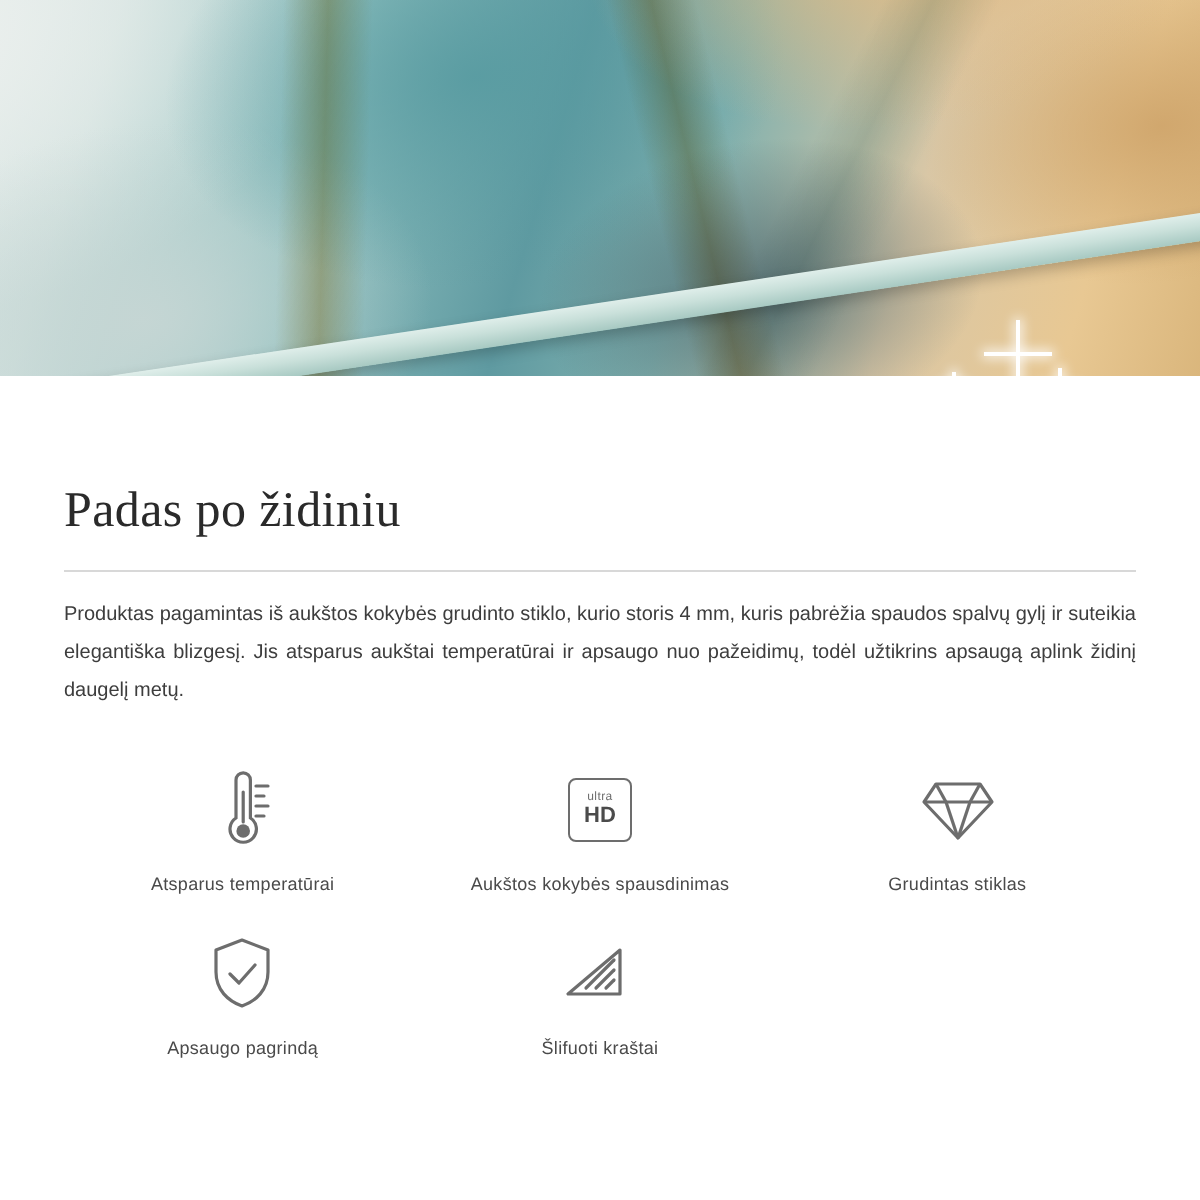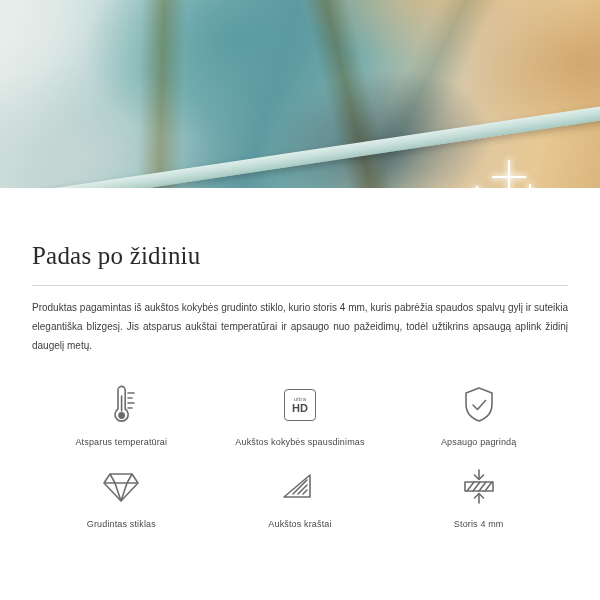--- a/index.html
+++ b/index.html
@@ -227,66 +227,50 @@
           <div class="ultrahd-box">
             <span class="ultrahd-top">ultra</span>
             <span class="ultrahd-bot">HD</span>
           </div>
         </div>
         <div class="feature-label">Aukštos kokybės spausdinimas</div>
       </div>
 
       <div class="feature">
         <div class="feature-icon">
-          <svg width="40" height="42" viewBox="0 0 40 42" fill="none" stroke="#6d6d6d" stroke-width="1.6" stroke-linecap="round" stroke-linejoin="round">
-            <path d="M20 4 L33 9 v11c0 9-6 14.5-13 17-7-2.5-13-8-13-17V9z"></path>
-            <polyline points="14,21 18.5,25.5 26.5,16.5"></polyline>
-          </svg>
-        </div>
-        <div class="feature-label">Apsaugo pagrindą</div>
-      </div>
-
-      <div class="feature">
-        <div class="feature-icon">
           <svg width="42" height="38" viewBox="0 0 42 38" fill="none" stroke="#6d6d6d" stroke-width="1.6" stroke-linejoin="round">
             <path d="M10 6 H32 L38 15 L21 33 L4 15 Z"></path>
             <line x1="4" y1="15" x2="38" y2="15"></line>
             <line x1="10" y1="6" x2="15" y2="15"></line>
             <line x1="32" y1="6" x2="27" y2="15"></line>
             <line x1="15" y1="15" x2="21" y2="33"></line>
             <line x1="27" y1="15" x2="21" y2="33"></line>
           </svg>
         </div>
         <div class="feature-label">Grudintas stiklas</div>
       </div>
 
       <div class="feature">
         <div class="feature-icon">
+          <svg width="40" height="42" viewBox="0 0 40 42" fill="none" stroke="#6d6d6d" stroke-width="1.6" stroke-linecap="round" stroke-linejoin="round">
+            <path d="M20 4 L33 9 v11c0 9-6 14.5-13 17-7-2.5-13-8-13-17V9z"></path>
+            <polyline points="14,21 18.5,25.5 26.5,16.5"></polyline>
+          </svg>
+        </div>
+        <div class="feature-label">Apsaugo pagrindą</div>
+      </div>
+
+      <div class="feature">
+        <div class="feature-icon">
           <svg width="42" height="34" viewBox="0 0 42 34" fill="none" stroke="#6d6d6d" stroke-width="1.6" stroke-linecap="round" stroke-linejoin="round">
             <path d="M5 27 L31 27 L31 5 Z"></path>
             <line x1="14" y1="24" x2="28" y2="10"></line>
             <line x1="19" y1="24" x2="28" y2="15"></line>
             <line x1="24" y1="24" x2="28" y2="20"></line>
           </svg>
         </div>
-        <div class="feature-label">Aukštos kraštai</div>
-      </div>
-
-      <div class="feature">
-        <div class="feature-icon">
-          <svg width="42" height="40" viewBox="0 0 42 40" fill="none" stroke="#6d6d6d" stroke-width="1.6" stroke-linecap="round" stroke-linejoin="round">
-            <line x1="21" y1="3" x2="21" y2="12"></line>
-            <polyline points="16.5,8 21,12.5 25.5,8"></polyline>
-            <rect x="7" y="15" width="28" height="9"></rect>
-            <line x1="9" y1="24" x2="16" y2="15"></line>
-            <line x1="15" y1="24" x2="22" y2="15"></line>
-            <line x1="21" y1="24" x2="28" y2="15"></line>
-            <line x1="27" y1="24" x2="34" y2="15"></line>
-            <line x1="21" y1="36" x2="21" y2="27"></line>
-            <polyline points="16.5,31 21,26.5 25.5,31"></polyline>
-          </svg>
-        </div>
-        <div class="feature-label">Storis 4 mm</div>
-      </div>
+        <div class="feature-label">Šlifuoti kraštai</div>
+      </div>
+
 
     </div>
   </div>
 </div>
 
 </body></html>

